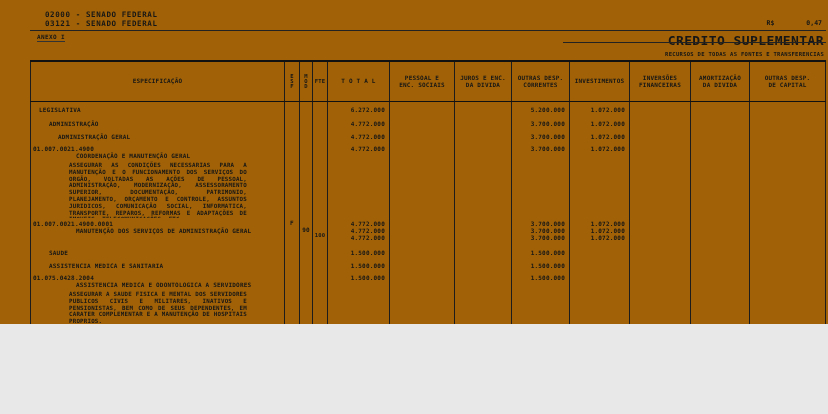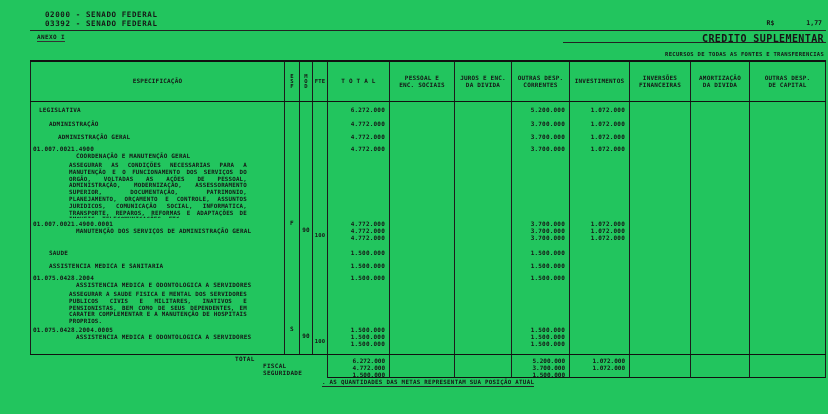--- a/index.html
+++ b/index.html
@@ -1,29 +1,29 @@
 <!DOCTYPE html>
 <html><head>
 <meta charset="utf-8">
 <style>
   * { margin:0; padding:0; box-sizing:border-box; }
   html,body { background:#e8e8e8; }
   .doc {
-    position:relative; width:828px; height:414px; background:#22c55e;
+    position:relative; width:828px; height:324px; background:#a16207;
     font-family:"DejaVu Sans Mono","Liberation Mono",monospace;
     font-weight:bold; color:#161616; overflow:hidden;text-decoration:underline;
   }
   .pre { white-space:pre-line; }
   
   .org { position:absolute; left:45px; top:10px; font-size:7.5px; line-height:9px; letter-spacing:.6px; }
   .cur { position:absolute; right:6px; top:19px; font-size:6.5px; }
   .cur .cv { display:inline-block; margin-left:28px; }
   .hlineA { position:absolute; left:30px; top:30px; width:796px; border-top:1.3px solid #222; }
   .anexo { position:absolute; left:37px; top:33px; font-size:6px; letter-spacing:.4px; border-bottom:1px solid #333; padding-bottom:1px; }
-  .credito { position:absolute; right:4px; top:33px; font-size:10px; letter-spacing:.4px; }
+  .credito { position:absolute; right:4px; top:33px; font-size:13px; letter-spacing:.4px; }
   .hlineB { position:absolute; left:563px; top:42px; width:263px; border-top:1.3px solid #222; }
   .ptitle { position:absolute; left:37px; top:46px; font-size:7.5px; letter-spacing:1.1px; }
   .recursos { position:absolute; right:4px; top:51px; font-size:5.5px; letter-spacing:.3px; }
   
   .tbl { position:absolute; left:30px; top:60px; width:796px; border-top:2px solid #111; }
   .grid { display:grid; grid-template-columns:255px 15px 13px 15px 62px 65px 57px 58px 60px 61px 59px 76px; }
   .c { border-right:1px solid #1c1c1c; overflow:hidden; }
   .bl { border-left:1px solid #1c1c1c; }
   
   .hrow { height:40px; border-bottom:1.5px solid #111; }
@@ -54,25 +54,25 @@
   .footnote { position:absolute; left:322px; top:379px; font-size:5.8px; letter-spacing:.3px;
               border-bottom:1.2px solid #222; padding-bottom:1px; }
 </style>
 </head>
 <body>
 
 <div class="doc">
 
   <div class="org">
     <div>02000 - SENADO FEDERAL</div>
-    <div>03392 - SENADO FEDERAL</div>
+    <div>03121 - SENADO FEDERAL</div>
   </div>
   <div class="cur">
     <span>R$</span>
-    <span class="cv">1,77</span>
+    <span class="cv">0,47</span>
   </div>
   <div class="hlineA"></div>
   <div class="anexo">ANEXO I</div>
   <div class="credito">CREDITO SUPLEMENTAR</div>
   <div class="hlineB"></div>
   <div class="recursos">RECURSOS DE TODAS AS FONTES E TRANSFERENCIAS</div>
 
   <div class="tbl">
 
     <div class="grid hrow">

